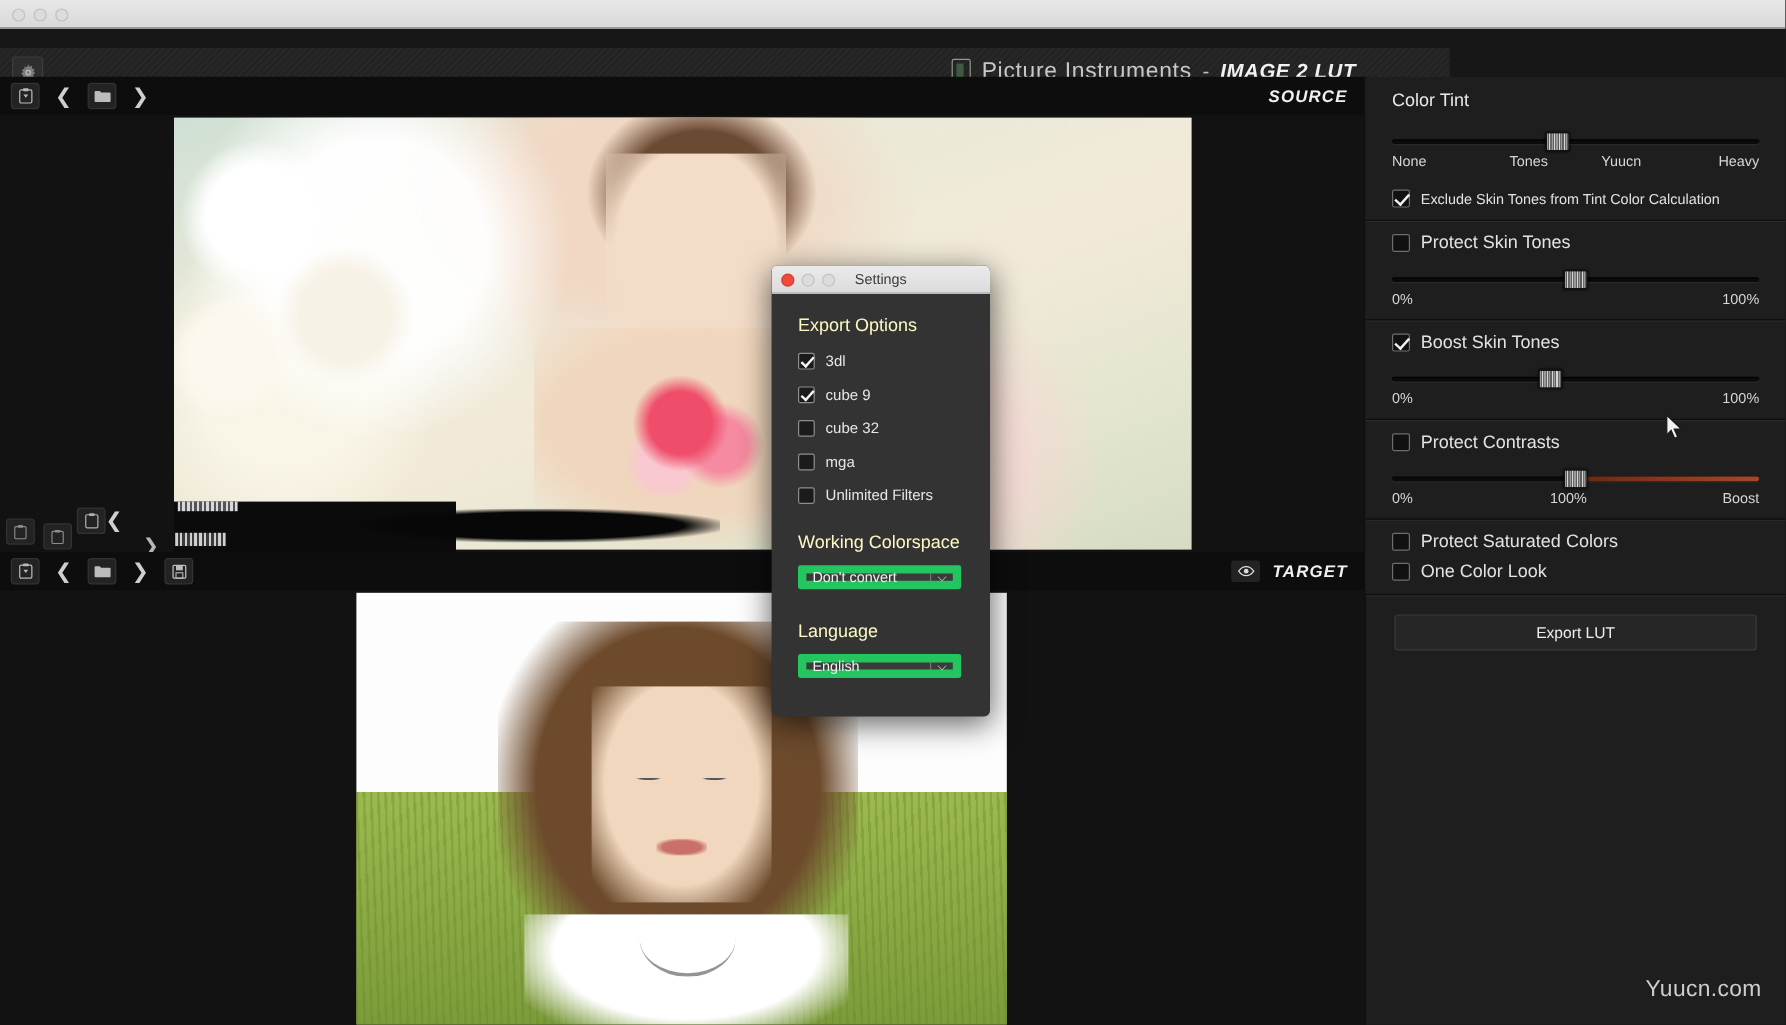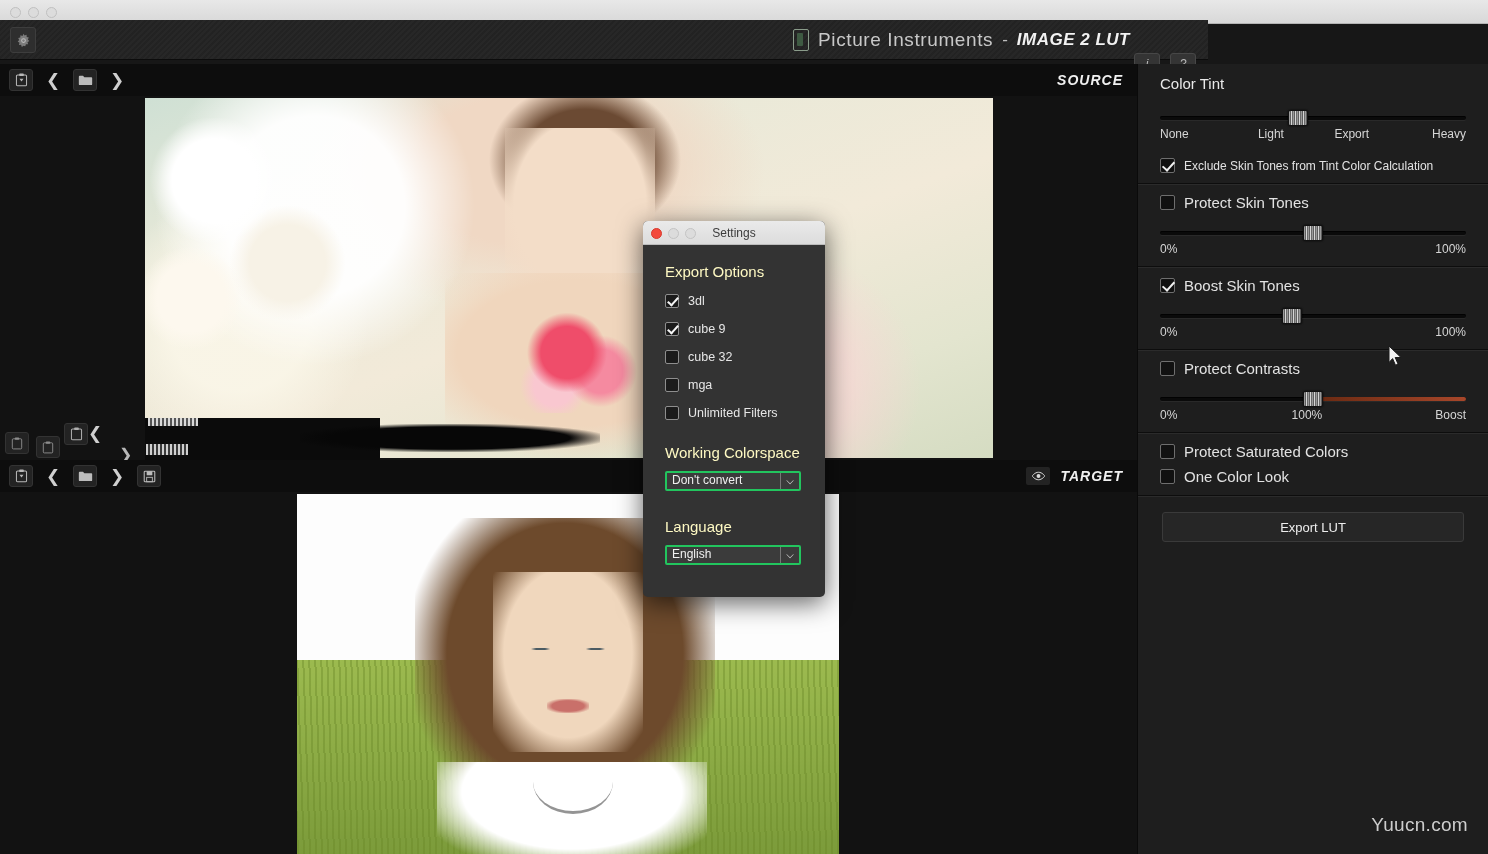--- a/index.html
+++ b/index.html
@@ -19,21 +19,21 @@
   }
   .os-dot {
     position: absolute; top: 7px; width: 11px; height: 11px;
     border-radius: 50%; background: #dcdcdc;
     border: 1px solid #c0c0c0;
   }
   .os-dot.d1 { left: 10px; } .os-dot.d2 { left: 28px; } .os-dot.d3 { left: 46px; }
 
   
   .app-header {
-    position: absolute; left: 0; top: 20px; width: 1208px; height: 40px;
+    position: absolute; left: 0; top: 40px; width: 1208px; height: 40px;
     background:
       repeating-linear-gradient(135deg, rgba(255,255,255,.018) 0 2px, rgba(0,0,0,.02) 2px 4px),
       #232323;
     border-bottom: 1px solid #0c0c0c;
   }
   .gear-btn {
     position: absolute; left: 10px; top: 7px; width: 26px; height: 26px;
     background: #2e2e2e; border: 1px solid #3d3d3d; border-radius: 3px;
     display: flex; align-items: center; justify-content: center;
   }
@@ -258,22 +258,22 @@
     background: #1b1b1b; border: 1px solid #8e8e8e; border-radius: 2px; position: relative;
   }
   .dlg-cb.checked::after {
     content: ""; position: absolute; left: 4px; top: 0px;
     width: 4px; height: 9px; border: solid #f5f5f5; border-width: 0 2px 2px 0;
     transform: rotate(42deg);
   }
   .dlg-cb-label { color: #e6e6e6; font-size: 12.5px; }
   .select {
     margin-top: 10px; height: 20px; width: 136px;
-    background: #3b3b3b; border: 2px solid #22c55e; border-radius: 2px;
-    display: flex; position: relative;
+    background: #3b3b3b; border: 7px solid #22c55e; border-radius: 2px;
+    display: flex; align-items: center; position: relative;
   }
   .select .val { color: #f0f0f0; font-size: 12px; padding-left: 5px; }
   .select .arrow {
     position: absolute; right: 0; top: 0; width: 19px; height: 100%;
     border-left: 1px solid #777; display: flex; align-items: center; justify-content: center;
     color: #e0e0e0; font-size: 10px;
   }
 
   .cursor { position: absolute; left: 1388px; top: 345px; }
 </style>
@@ -420,22 +420,22 @@
   <div class="sidebar">
 
     <div class="section" style="height:120px;">
       <div class="sec-title">Color Tint</div>
       <div class="slider" style="margin-top:18px;">
         <div class="track"></div>
         <div class="knob" style="left:45%;"></div>
       </div>
       <div class="scale">
         <span style="left:0;">None</span>
-        <span style="left:32%;">Light</span>
-        <span style="left:57%;">Export</span>
+        <span style="left:32%;">Tones</span>
+        <span style="left:57%;">Yuucn</span>
         <span style="right:0;">Heavy</span>
       </div>
       <div class="row-check" style="margin-top:15px;">
         <span class="cb checked"></span>
         <span class="cb-label small">Exclude Skin Tones from Tint Color Calculation</span>
       </div>
     </div>
 
     <div class="section" style="height:83px;padding-top:10px;">
       <div class="row-check">

